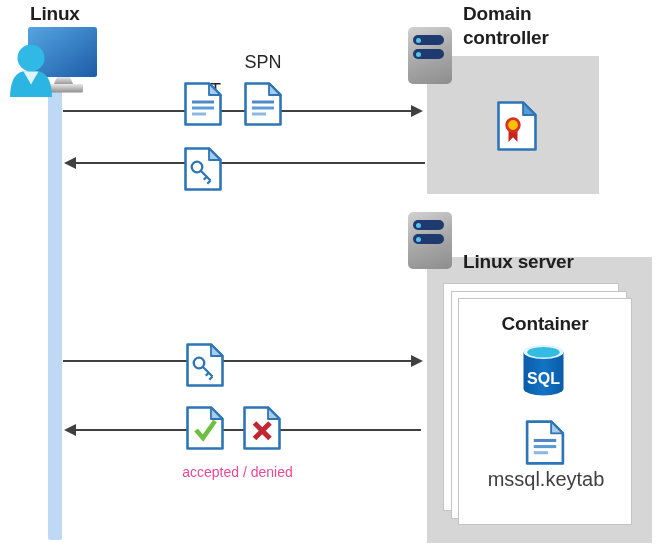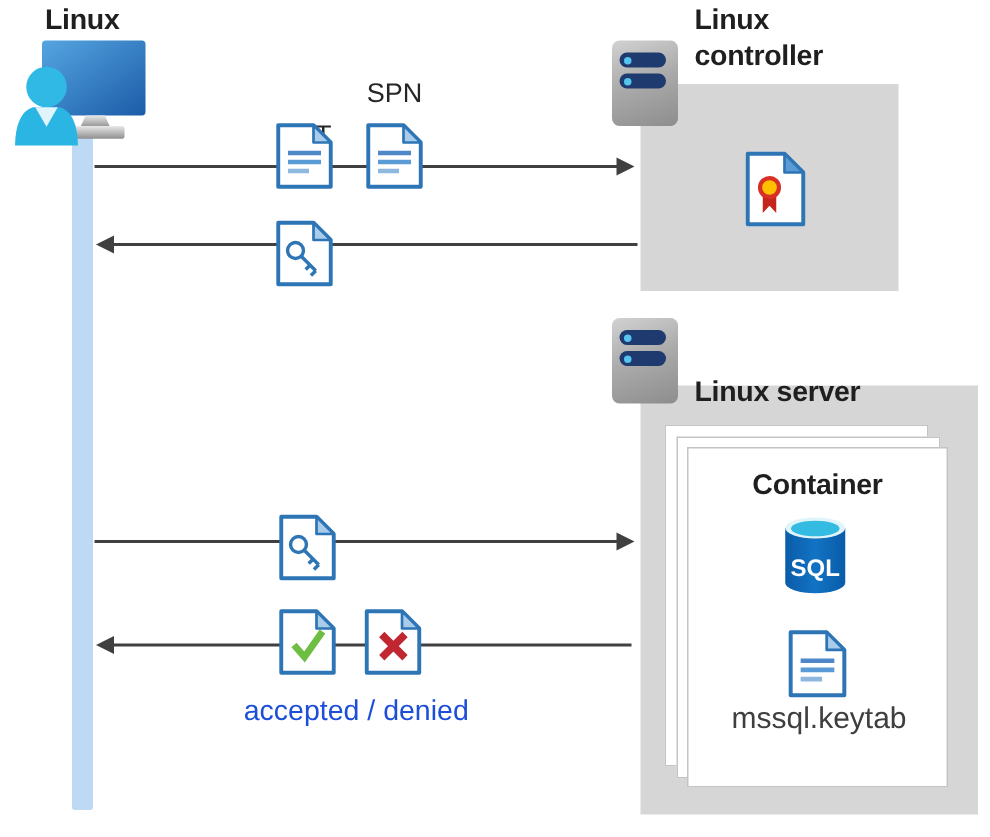--- a/index.html
+++ b/index.html
@@ -3,21 +3,21 @@
 <meta charset="utf-8">
 <style>
   html,body{margin:0;padding:0;background:#fff;}
   .stage{
     position:relative;width:660px;height:558px;background:#ffffff;
     font-family:"Liberation Sans",sans-serif;overflow:hidden;
   }
   .abs{position:absolute;}
   .title{font-weight:700;font-size:19px;line-height:24px;color:#1f1f1f;letter-spacing:-0.2px;}
   .sublabel{font-size:18px;color:#262626;}
-  .note{font-size:19px;color:#1d4ed8;}
+  .note{font-size:14px;color:#ec4899;}
   .keytab-label{font-size:20px;color:#3f3f3f;}
   .vline{position:absolute;left:48px;top:84px;width:14px;height:456px;background:#BDD9F4;border-radius:2px;}
   .arrow-line{position:absolute;height:2px;background:#404040;}
   .head-right{position:absolute;width:0;height:0;border-top:6px solid transparent;border-bottom:6px solid transparent;border-left:12px solid #404040;}
   .head-left{position:absolute;width:0;height:0;border-top:6px solid transparent;border-bottom:6px solid transparent;border-right:12px solid #404040;}
   .gray-box{position:absolute;background:#D6D6D6;}
   .server-icon{position:absolute;width:44px;height:57px;border-radius:5px;
     background:linear-gradient(160deg,#D2D2D2 0%,#ACACAC 45%,#8D8D8D 100%);}
   .server-icon .pill{position:absolute;left:5px;width:31px;height:10px;border-radius:5px;background:#1E3A6E;}
   .server-icon .pill.p1{top:8px;}
@@ -96,21 +96,21 @@
 
   <div class="gray-box" style="left:427px;top:56px;width:172px;height:138px;"></div>
   <div class="server-icon" style="left:408px;top:27px;">
     <div class="pill p1">
         <div class="dot"></div>
       </div>
     <div class="pill p2">
         <div class="dot"></div>
       </div>
   </div>
-  <div class="abs title" style="left:463px;top:2px;width:120px;">Linux controller</div>
+  <div class="abs title" style="left:463px;top:2px;width:120px;">Domain controller</div>
 
   <svg class="abs" style="left:496px;top:100px;" width="42" height="52" viewBox="0 0 42 52">
     <path d="M2.5 2.5 H27 L39.5 15 V49.5 H2.5 Z" fill="#fff" stroke="#2E75B6" stroke-width="2.6" stroke-linejoin="round"></path>
     <path d="M27 2.5 L27 15 L39.5 15 Z" fill="#5B9BD5" stroke="#2E75B6" stroke-width="1.8" stroke-linejoin="round"></path>
     <path d="M12.5 29 V42 L17 37.2 L21.5 42 V29 Z" fill="#C5261C"></path>
     <circle cx="17" cy="25" r="6.3" fill="#FFC000" stroke="#D93025" stroke-width="2.8"></circle>
   </svg>
 
   <div class="gray-box" style="left:427px;top:257px;width:225px;height:286px;"></div>
   <div class="server-icon" style="left:408px;top:212px;">

